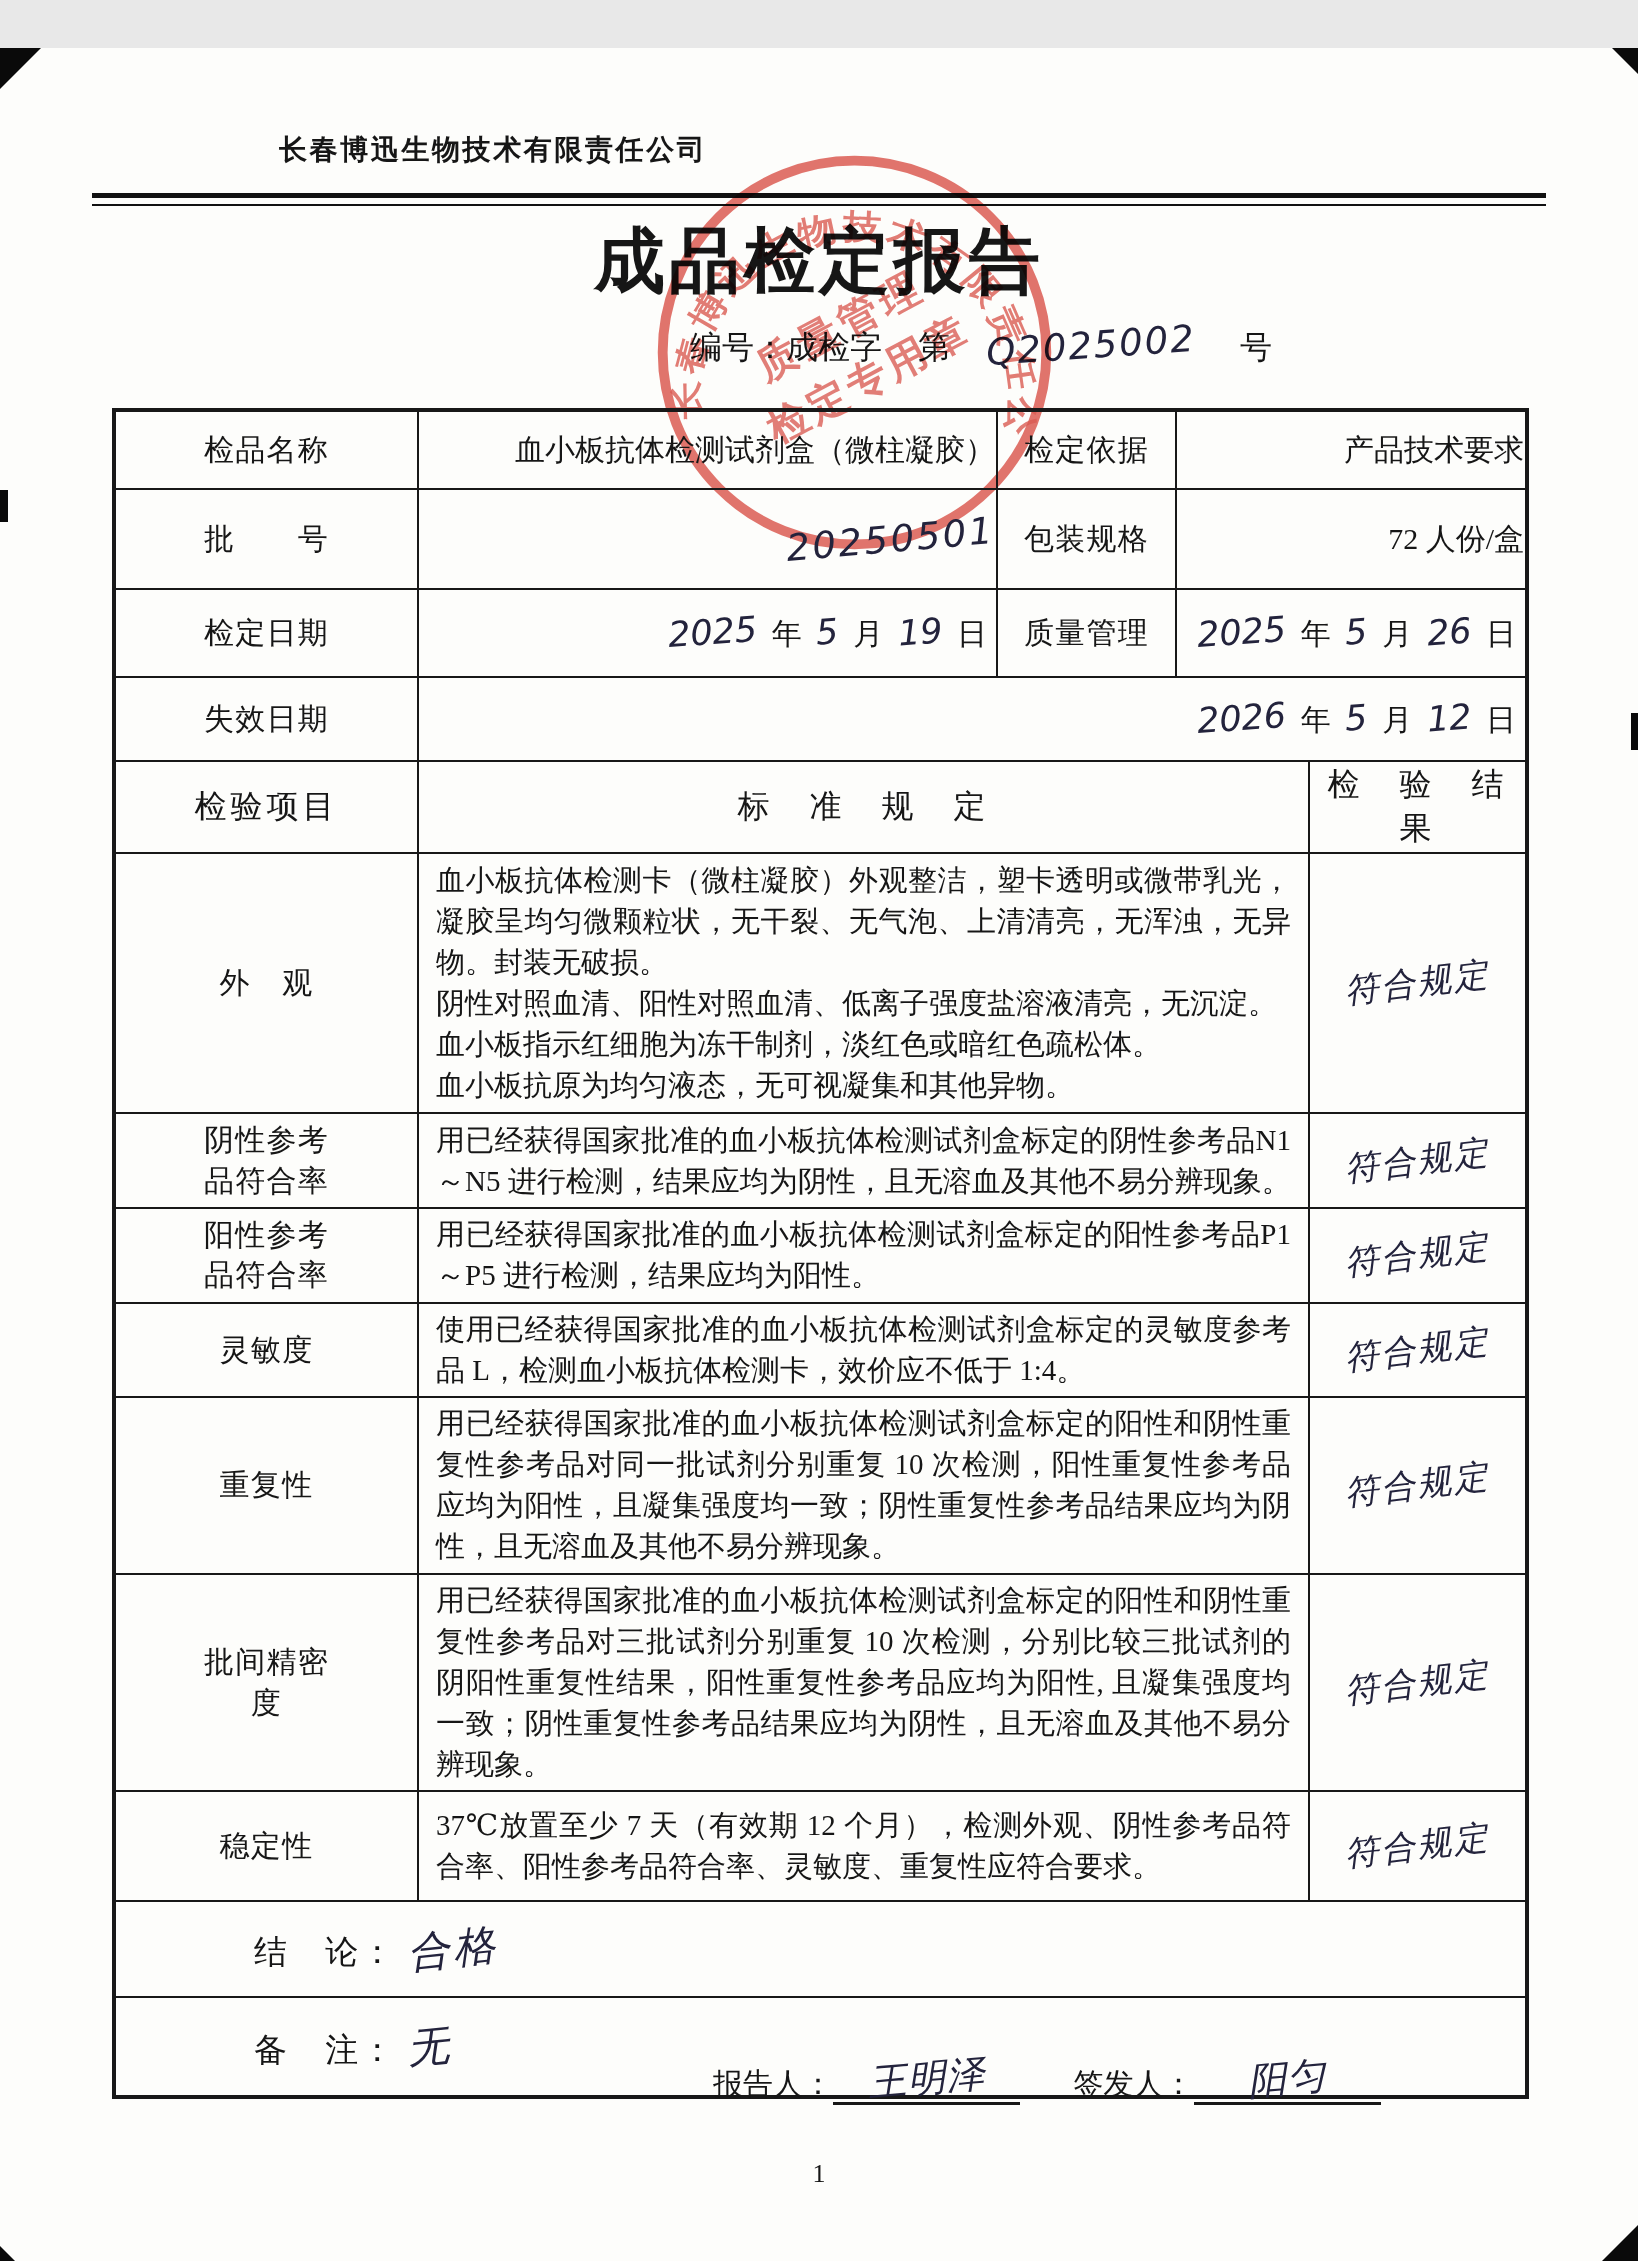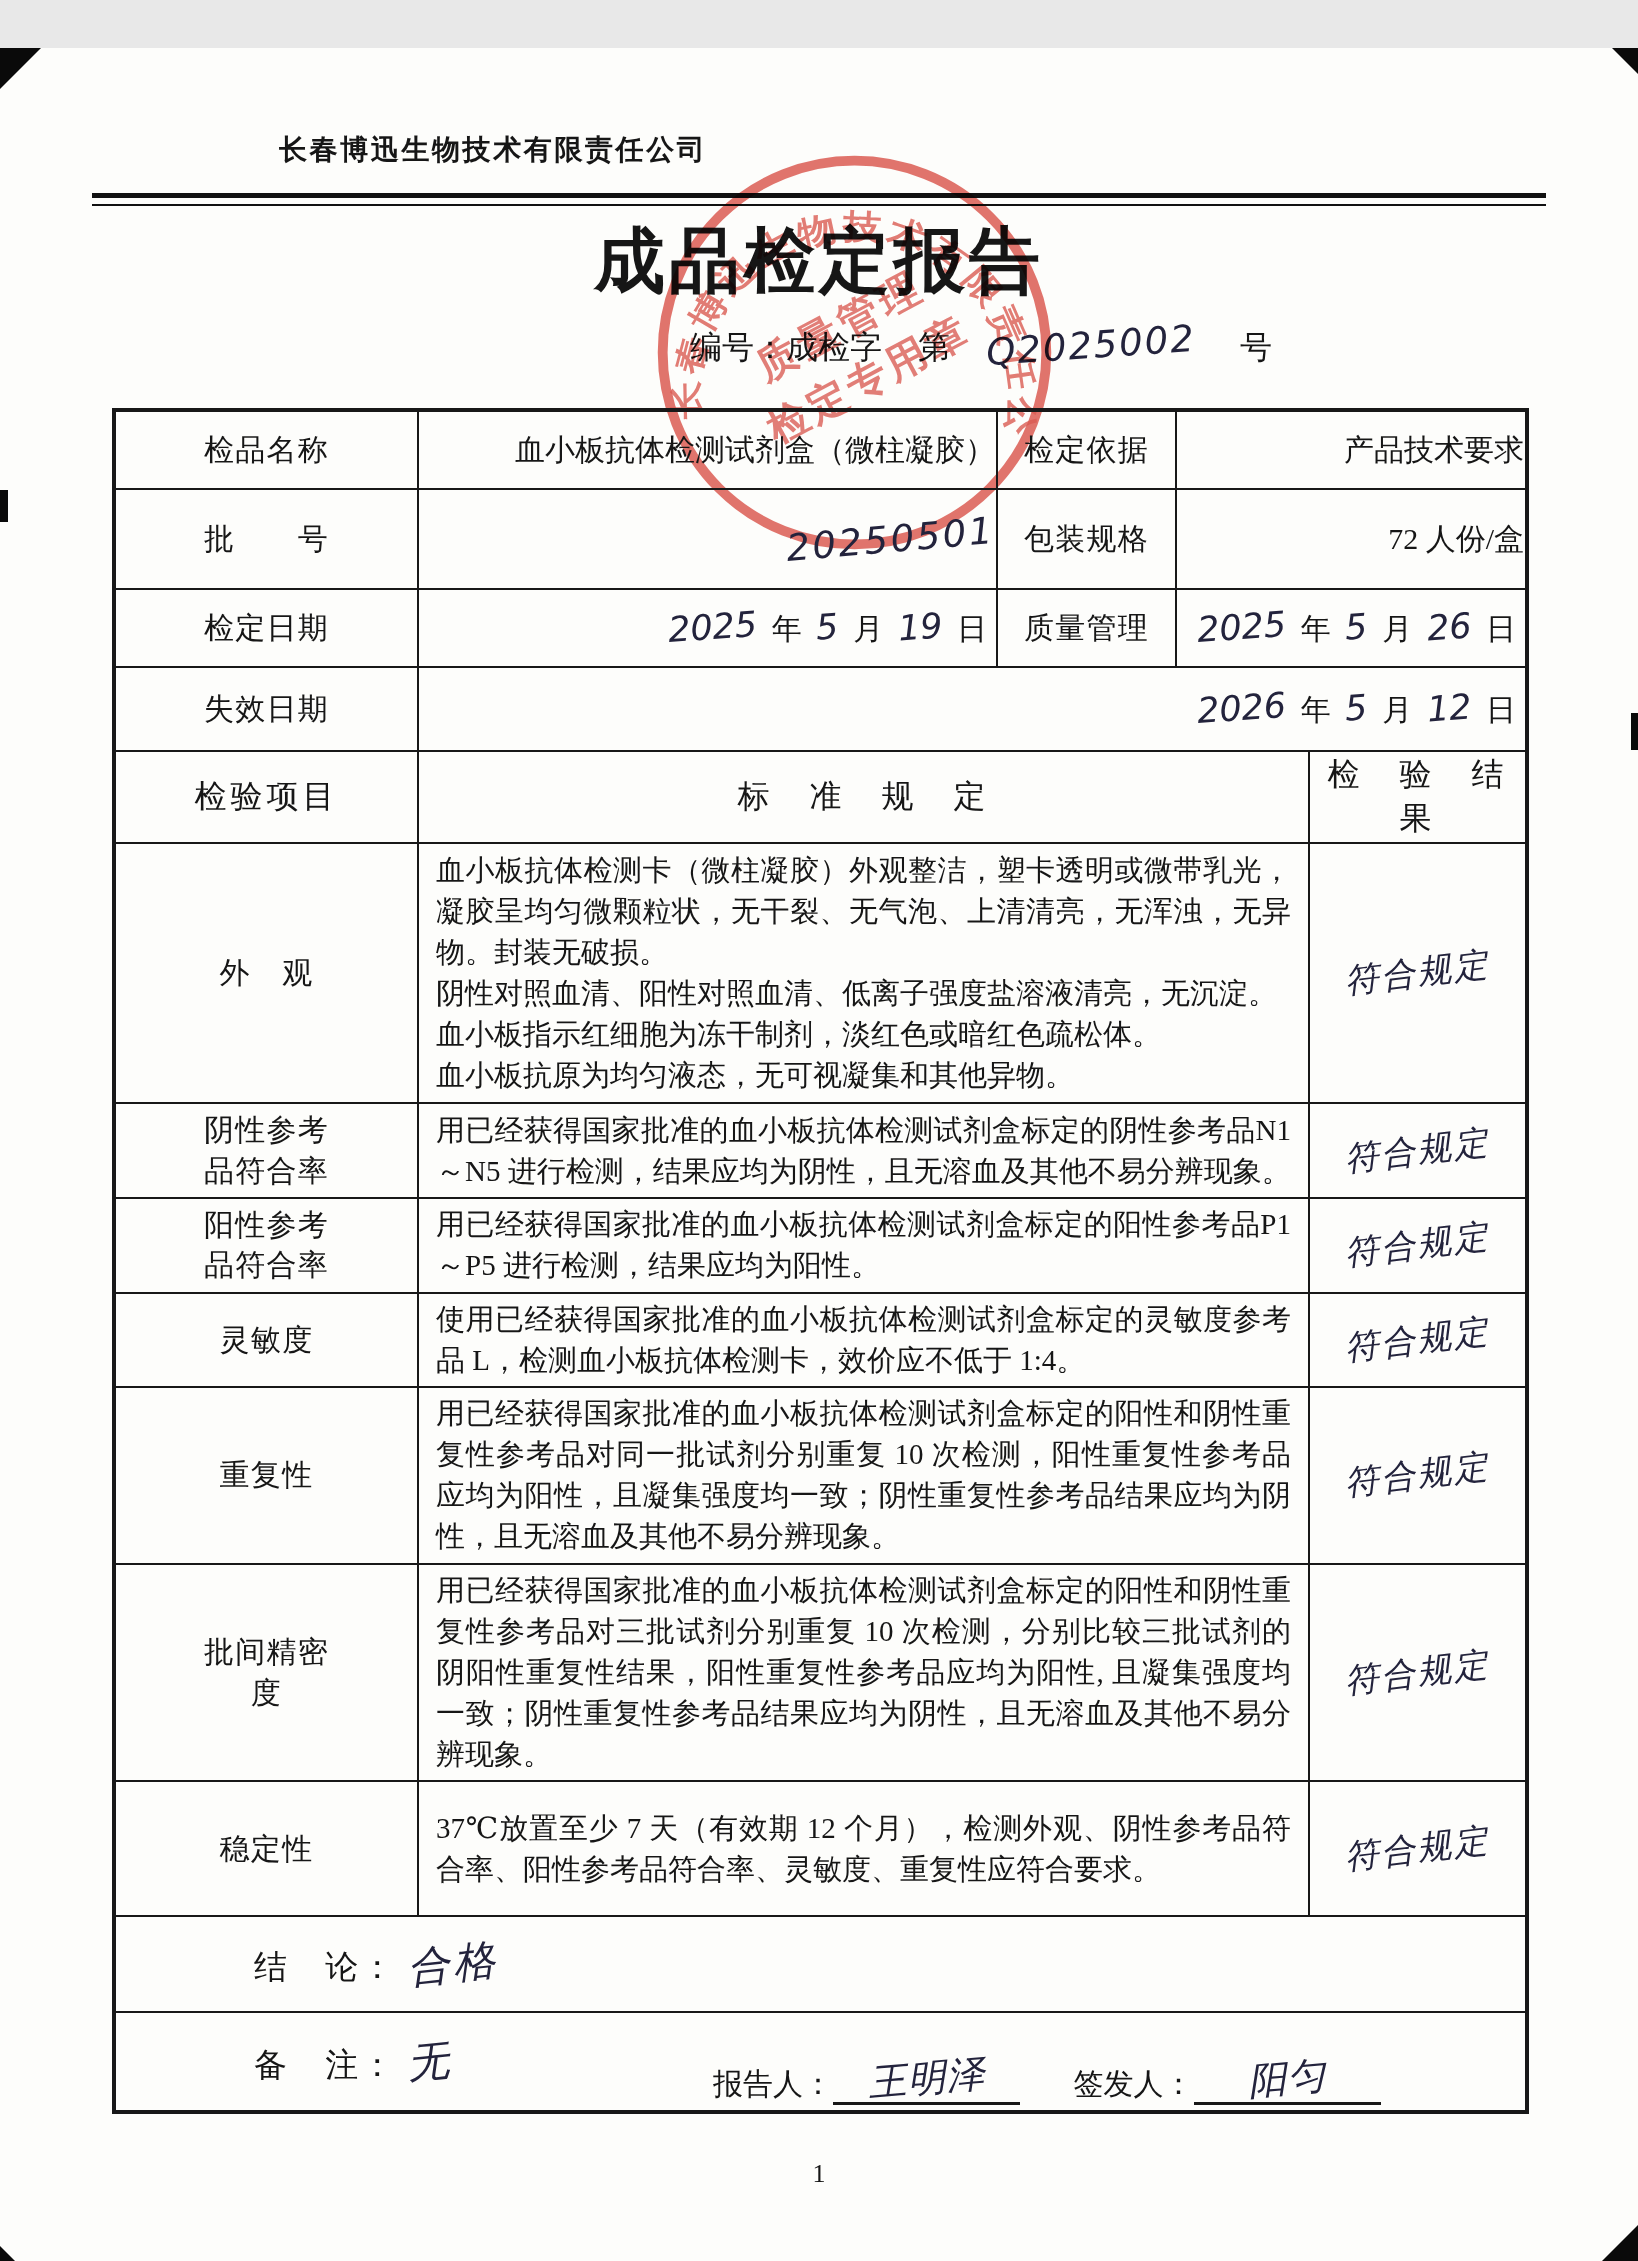--- a/index.html
+++ b/index.html
@@ -114,21 +114,21 @@
       <td class="val" colspan="2">产品技术要求</td>
     </tr>
     <tr style="height:100px">
       <td class="lbl">批　　号</td>
       <td class="val">
         <span class="hw hw-batch">20250501</span>
       </td>
       <td class="lbl">包装规格</td>
       <td class="val" colspan="2">72 人份/盒</td>
     </tr>
-    <tr style="height:78px">
+    <tr style="height:88px">
       <td class="lbl">检定日期</td>
       <td class="val">
         <span class="hw hw-date">2025</span><span class="ymd">年</span><span class="hw hw-date">5</span><span class="ymd">月</span><span class="hw hw-date">19</span><span class="ymd">日</span>
       </td>
       <td class="lbl">质量管理</td>
       <td class="val" colspan="2">
         <span class="hw hw-date">2025</span><span class="ymd">年</span><span class="hw hw-date">5</span><span class="ymd">月</span><span class="hw hw-date">26</span><span class="ymd">日</span>
       </td>
     </tr>
     <tr style="height:84px">
@@ -171,21 +171,21 @@
       <td class="lbl">重复性</td>
       <td class="std" colspan="3">用已经获得国家批准的血小板抗体检测试剂盒标定的阳性和阴性重复性参考品对同一批试剂分别重复 10 次检测，阳性重复性参考品应均为阳性，且凝集强度均一致；阴性重复性参考品结果应均为阴性，且无溶血及其他不易分辨现象。</td>
       <td class="res"><span class="hw hw-res">符合规定</span></td>
     </tr>
     <tr style="height:195px">
       <td class="lbl">批间精密
 度</td>
       <td class="std" colspan="3">用已经获得国家批准的血小板抗体检测试剂盒标定的阳性和阴性重复性参考品对三批试剂分别重复 10 次检测，分别比较三批试剂的阴阳性重复性结果，阳性重复性参考品应均为阳性, 且凝集强度均一致；阴性重复性参考品结果应均为阴性，且无溶血及其他不易分辨现象。</td>
       <td class="res"><span class="hw hw-res">符合规定</span></td>
     </tr>
-    <tr style="height:135px">
+    <tr style="height:110px">
       <td class="lbl">稳定性</td>
       <td class="std" colspan="3">37℃放置至少 7 天（有效期 12 个月），检测外观、阴性参考品符合率、阳性参考品符合率、灵敏度、重复性应符合要求。</td>
       <td class="res"><span class="hw hw-res">符合规定</span></td>
     </tr>
     <tr style="height:96px">
       <td class="concl" colspan="5">
         <span>结　论：</span>
         <span class="hw hw-big">合格</span>
       </td>
     </tr>

